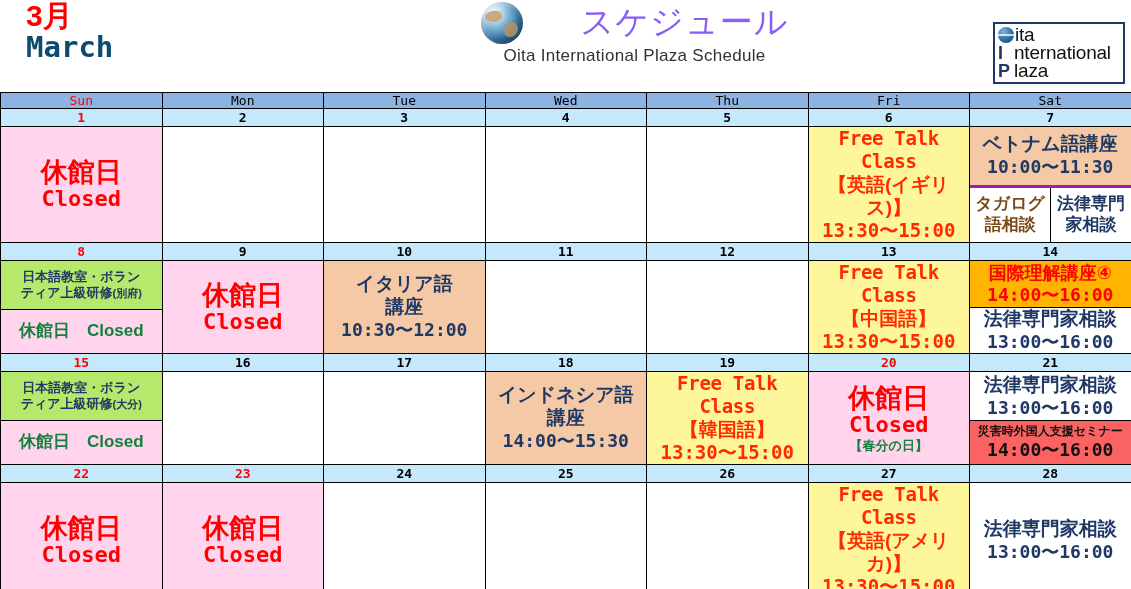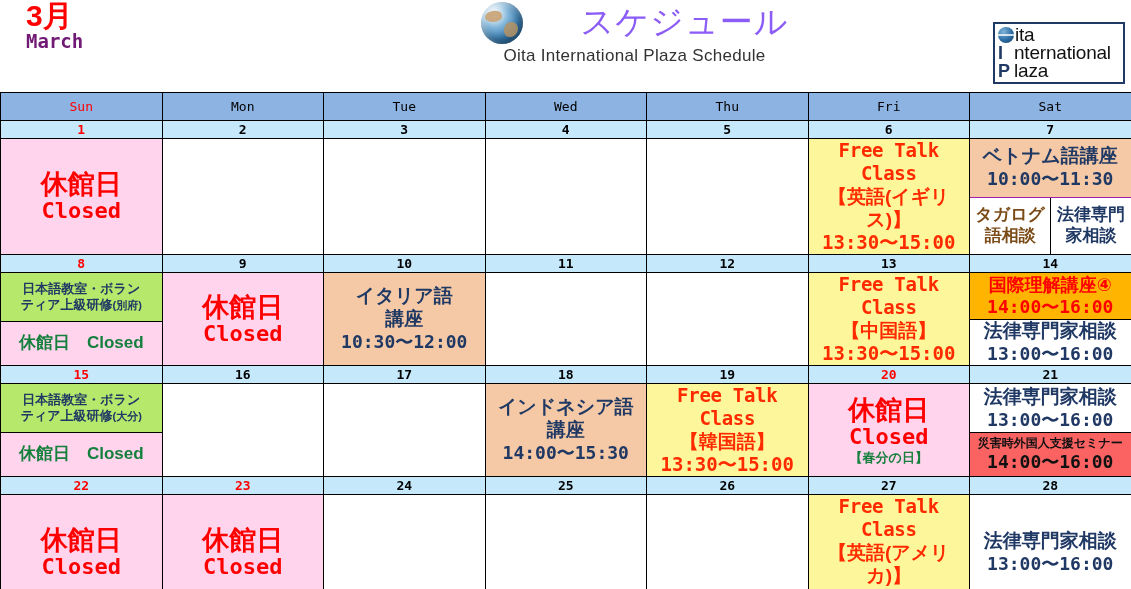--- a/index.html
+++ b/index.html
@@ -25,23 +25,23 @@
     flex: 0 0 178px;
   }
   .month-ja {
     font-size: 30px;
     font-weight: bold;
     color: #ff0000;
     line-height: 1.05;
     letter-spacing: 0px;
   }
   .month-en {
-    font-size: 19px;
+    font-size: 29px;
     font-weight: bold;
-    color: #701a75;
+    color: #0c4a6e;
     line-height: 1.05;
     font-family: "DejaVu Sans Mono", "Liberation Mono", monospace;
   }
   .title-block {
     flex: 1 1 auto;
     text-align: center;
     position: relative;
     padding-right: 40px;
   }
   .title-row {
@@ -123,21 +123,21 @@
   .cal {
     position: relative;
     width: 1131px;
     border-collapse: collapse;
     table-layout: fixed;
   }
   .cal td, .cal th { border: 1px solid #000; padding: 0; vertical-align: middle; }
   col.daycol { width: 161.5px; }
 
   .dow {
-    height: 28px;
+    height: 16px;
     background: #8db3e2;
     text-align: center;
     font-size: 13px;
     color: #000;
     font-weight: normal;
     font-family: "DejaVu Sans Mono", "Liberation Mono", monospace;
   }
   .dow.sun { color: #ff0000; }
 
   .daynum-row td {
@@ -287,21 +287,21 @@
             <div class="ftc-time">13:30〜15:00</div>
           </div>
             </div>
         </td>
         <td>
           <div class="cellwrap">
             <div class="seg bg-peach" style="flex:0 0 50%;text-align:center;">
               <div class="course-ja">ベトナム語講座</div>
               <div class="course-time">10:00〜11:30</div>
             </div>
-            <div class="seg bg-white" style="flex:0 0 50%; border-top:1px solid #a21caf; padding:0;">
+            <div class="seg bg-white" style="flex:0 0 50%; border-top:3px solid #a21caf; padding:0;">
               <div class="split2">
                 <div>
                   <div class="sm-brown">タガログ</div>
                   <div class="sm-brown">語相談</div>
                 </div>
                 <div>
                   <div class="sm-blue">法律専門</div>
                   <div class="sm-blue">家相談</div>
                 </div>
               </div>

